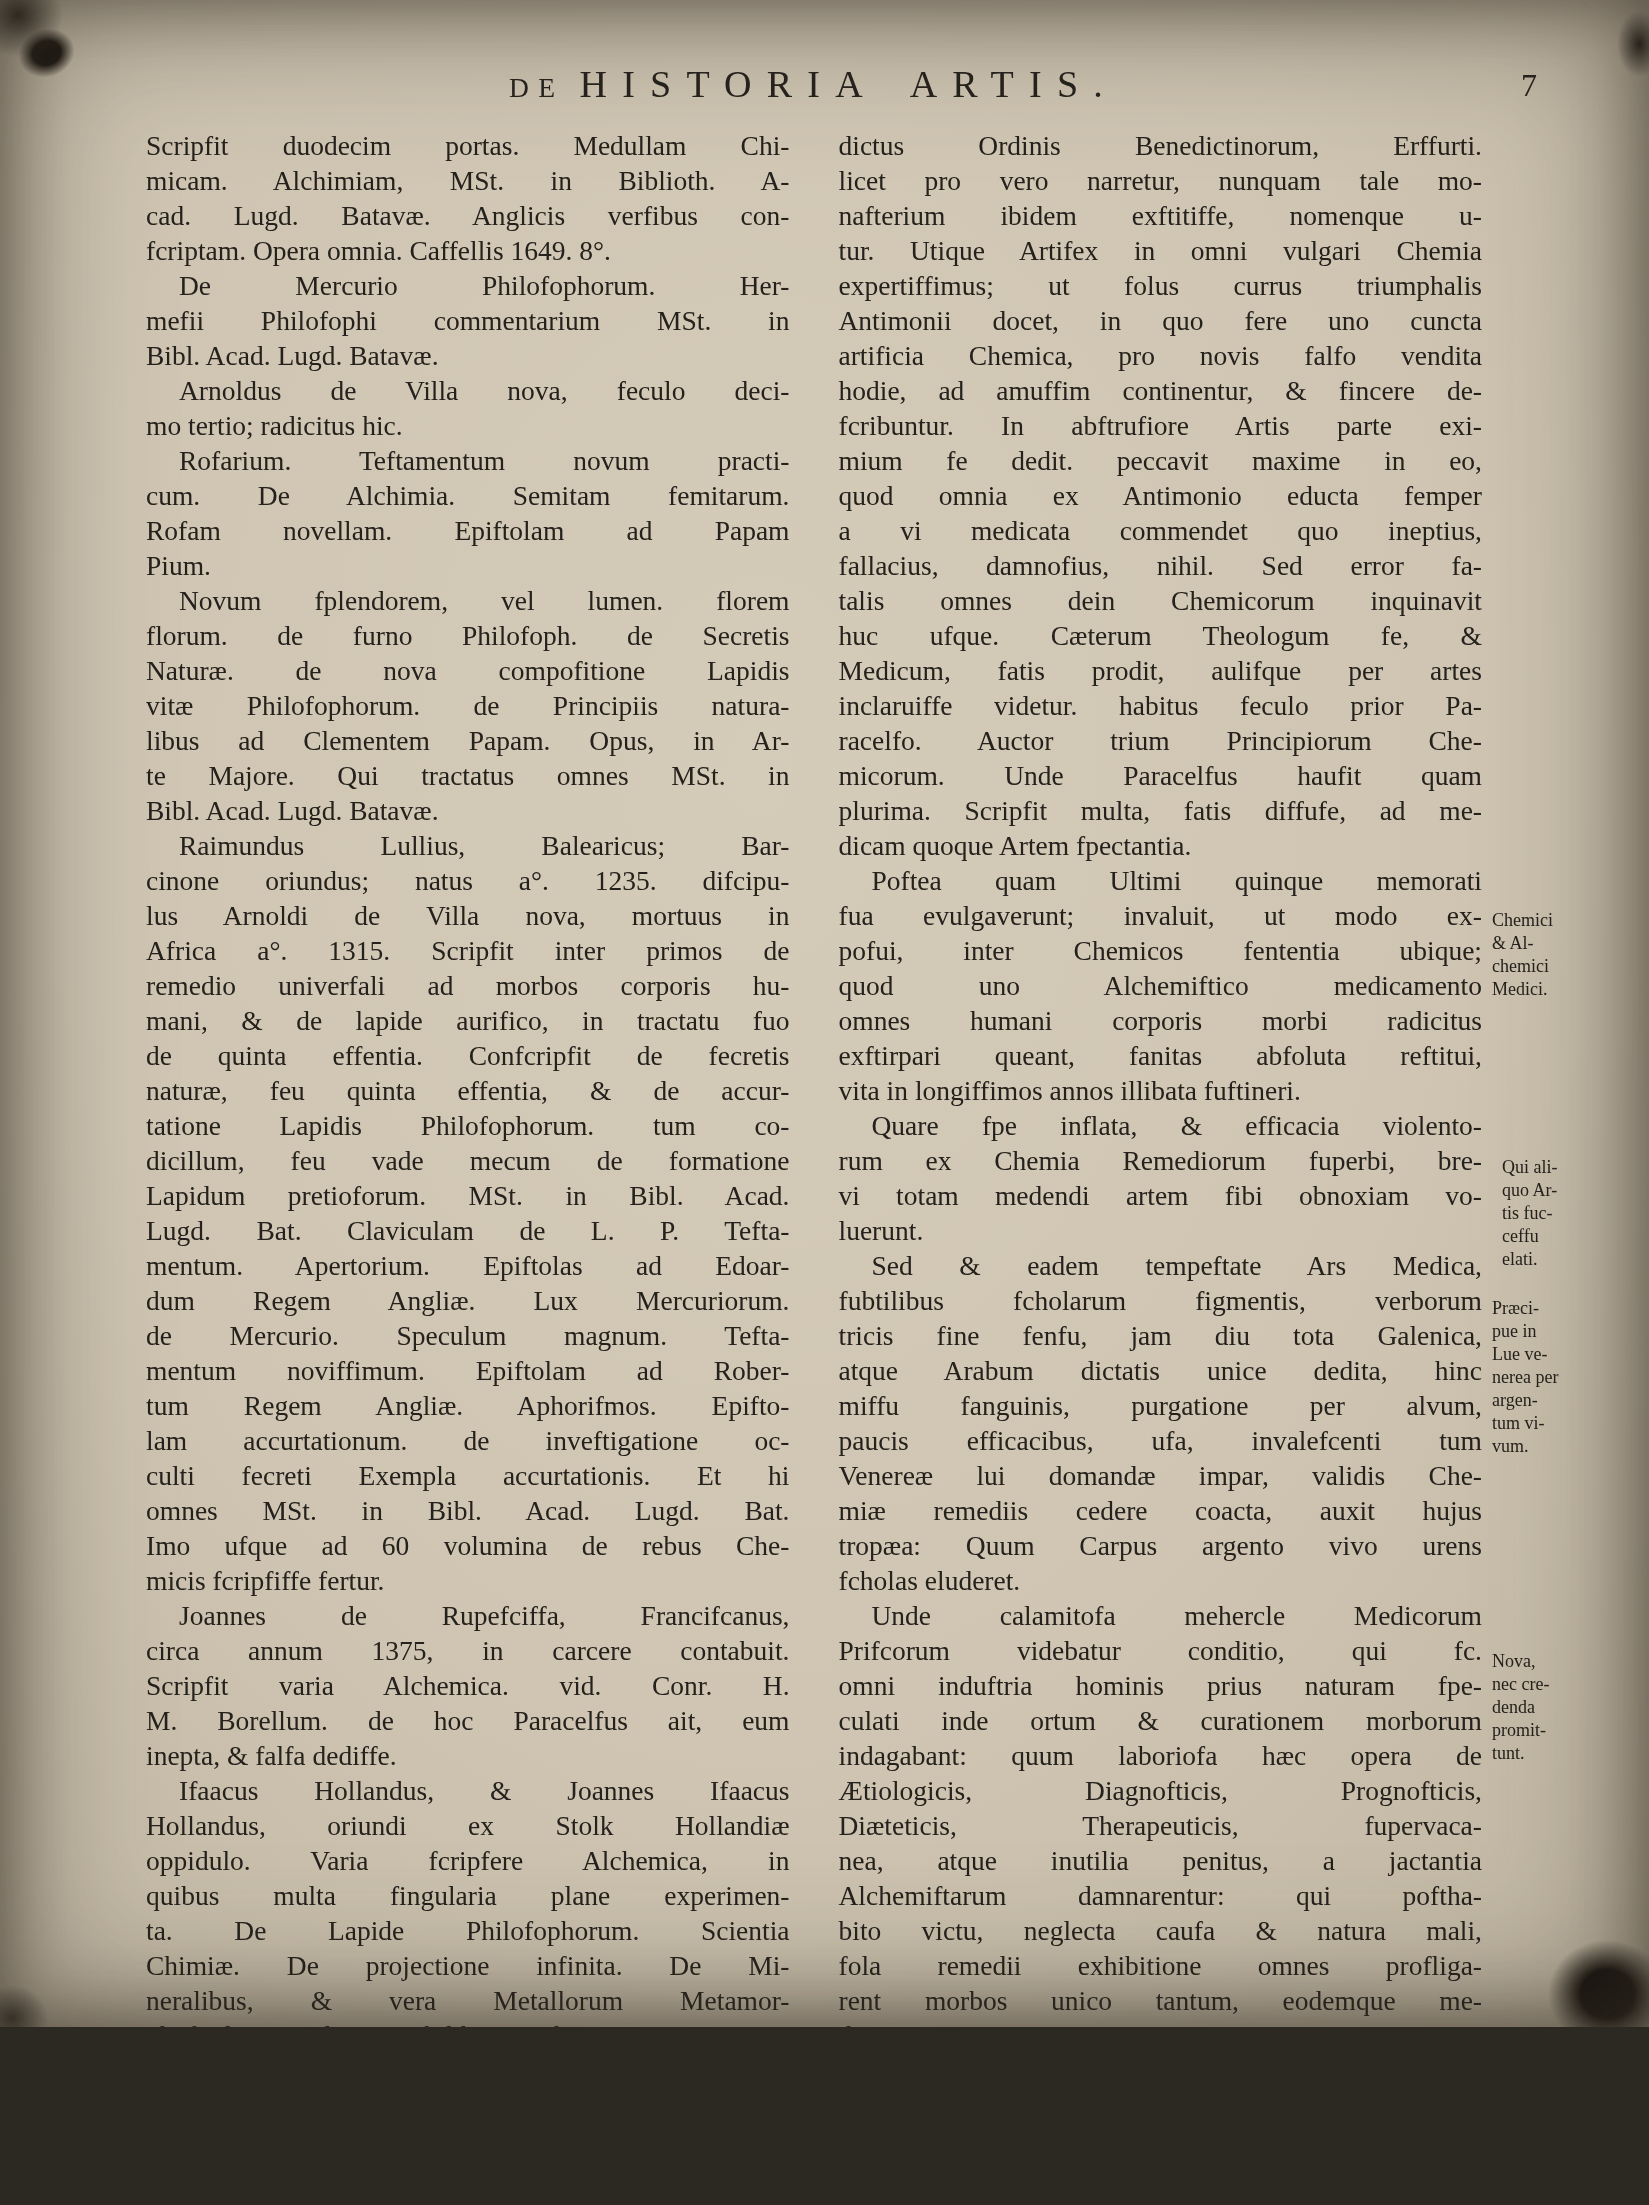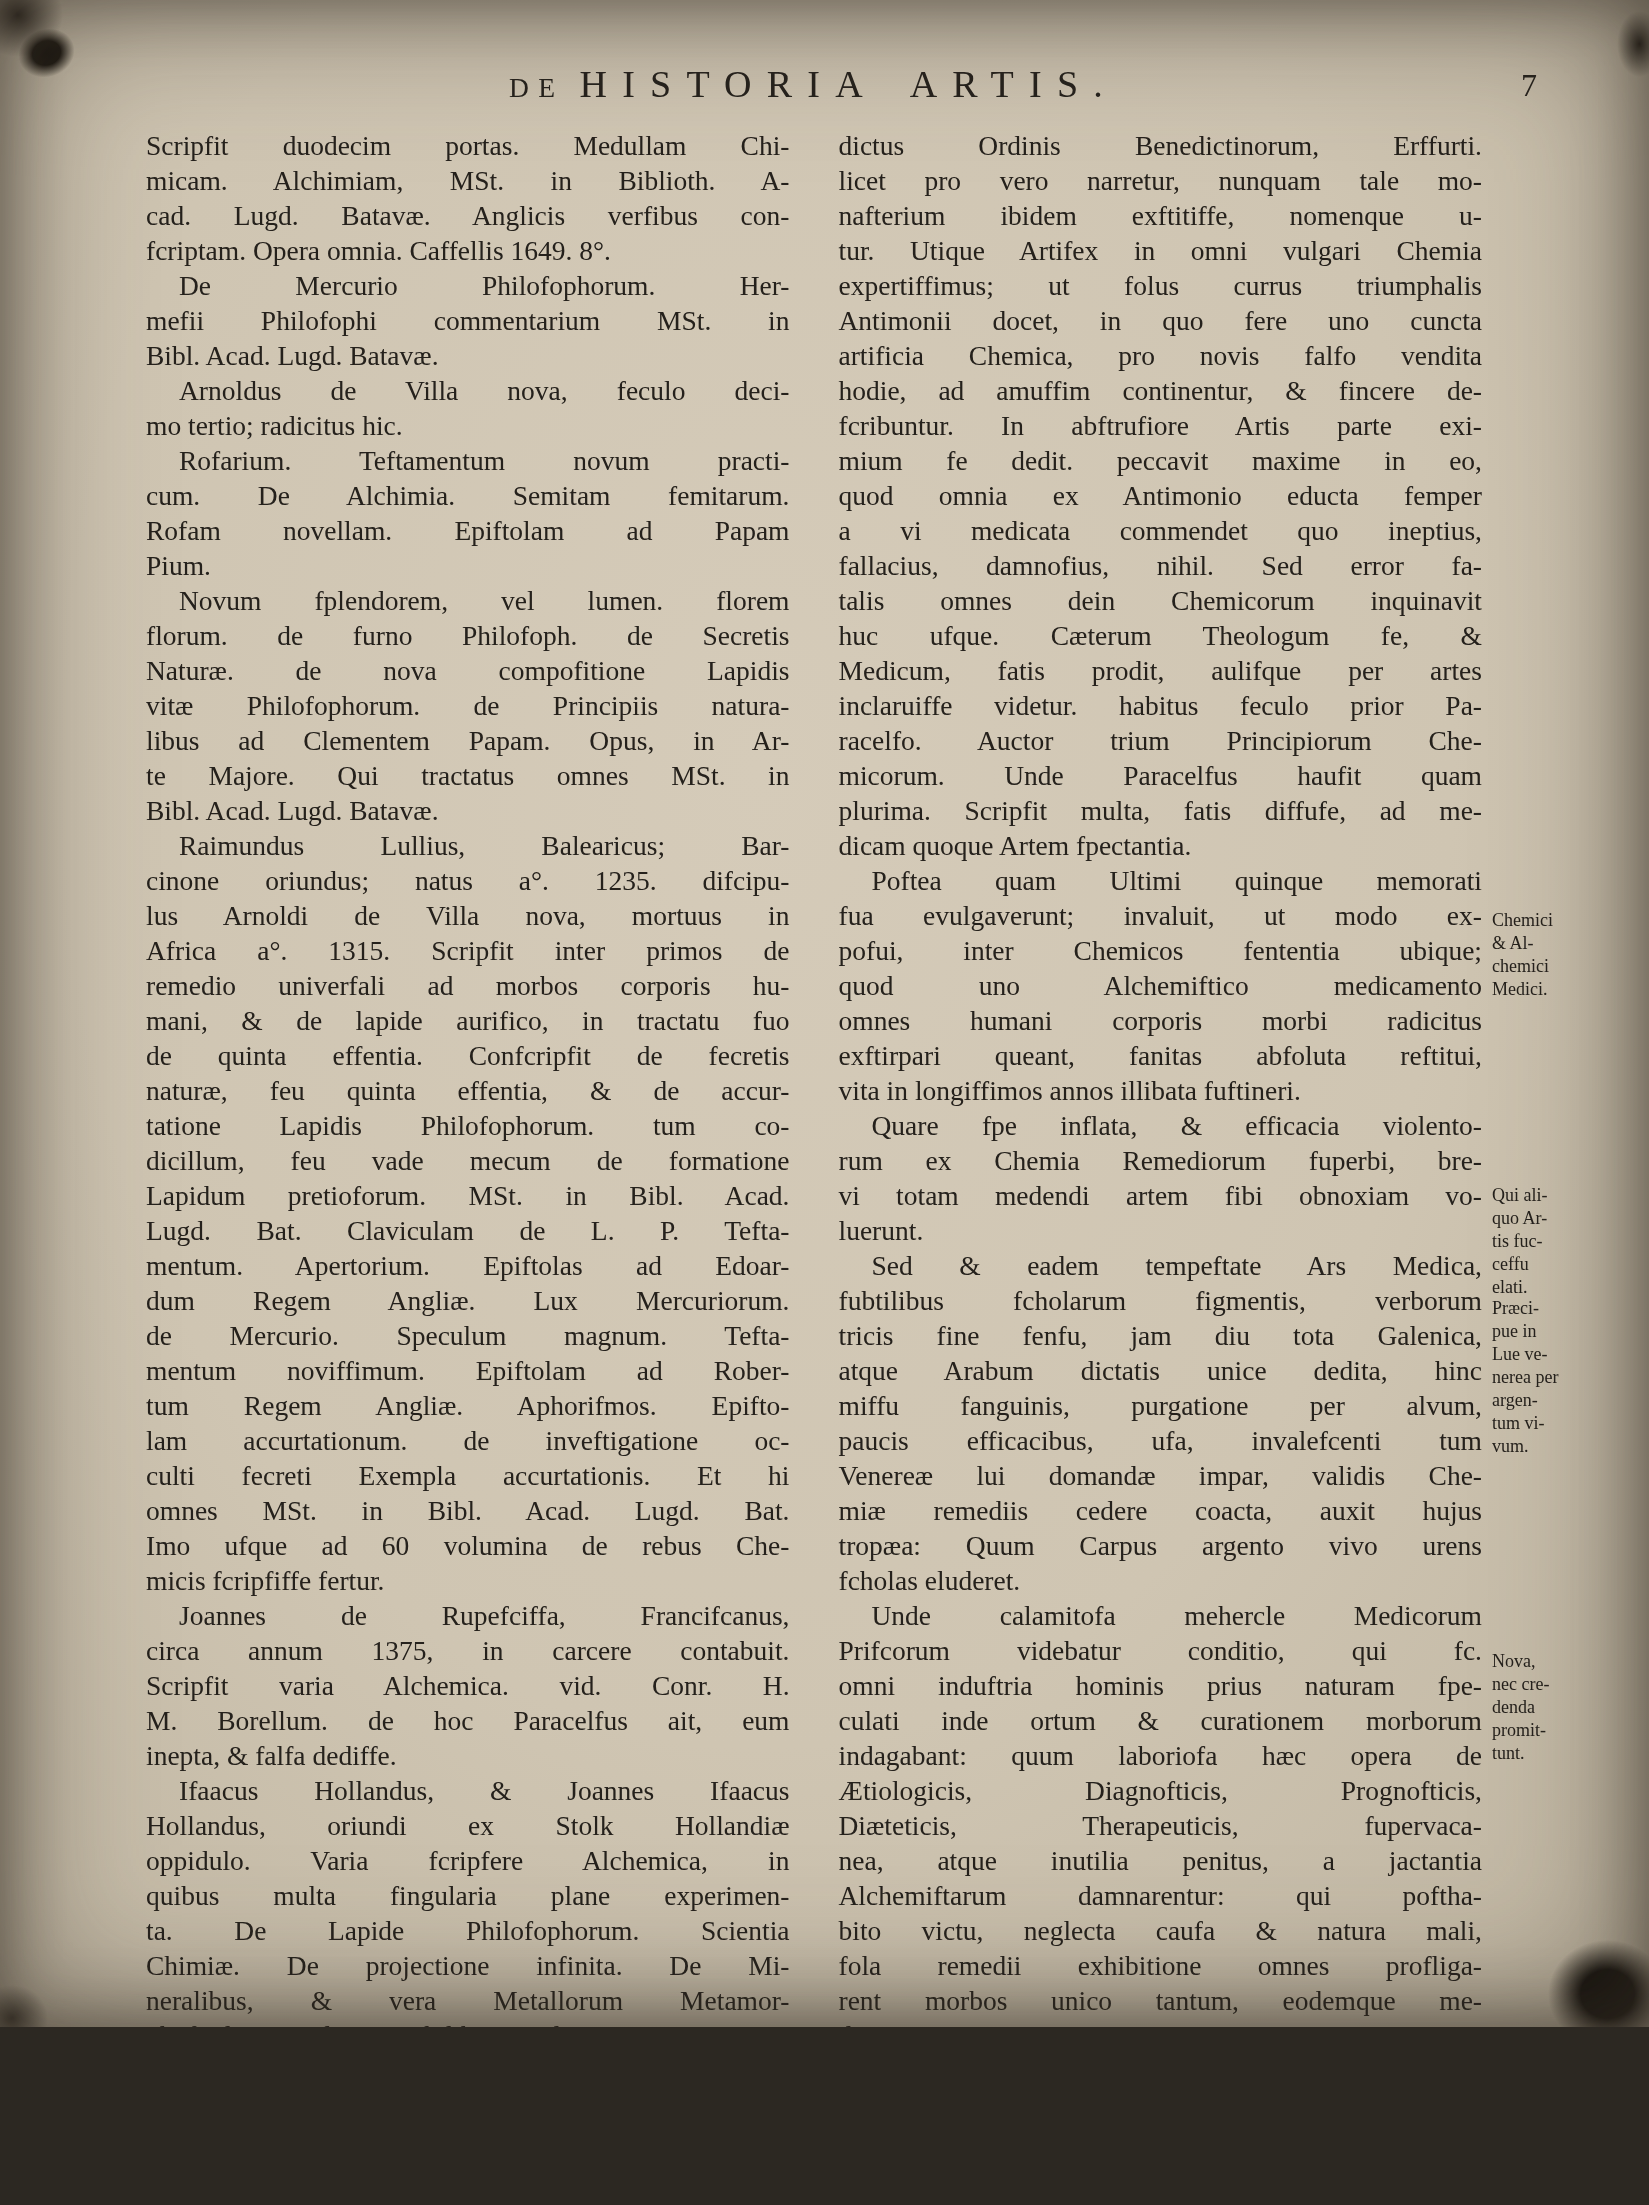--- a/index.html
+++ b/index.html
@@ -207,21 +207,21 @@
     </div>
   </div>
 
   <div class="margin-notes" id="margin-notes">
       <div class="margin-note" style="top: 781px;">
         <span class="mline">Chemici</span>
         <span class="mline">&amp; Al-</span>
         <span class="mline">chemici</span>
         <span class="mline">Medici.</span>
       </div>
-      <div class="margin-note" style="top: 1056px;">
+      <div class="margin-note" style="top: 1028px; margin-left: 10px;">
         <span class="mline">Qui ali-</span>
         <span class="mline">quo Ar-</span>
         <span class="mline">tis fuc-</span>
         <span class="mline">ceffu</span>
         <span class="mline">elati.</span>
       </div>
       <div class="margin-note" style="top: 1169px;">
         <span class="mline">Præci-</span>
         <span class="mline">pue in</span>
         <span class="mline">Lue ve-</span>

